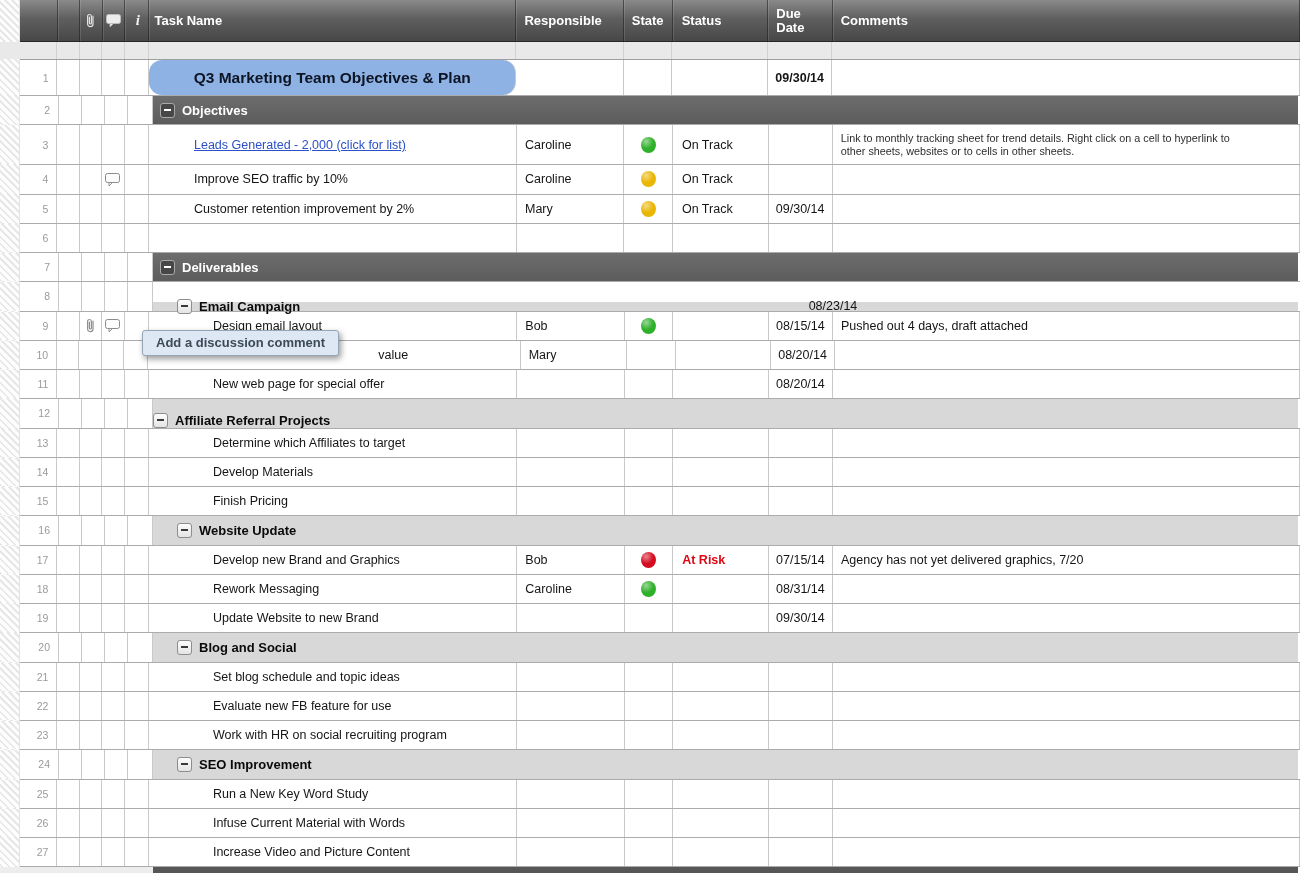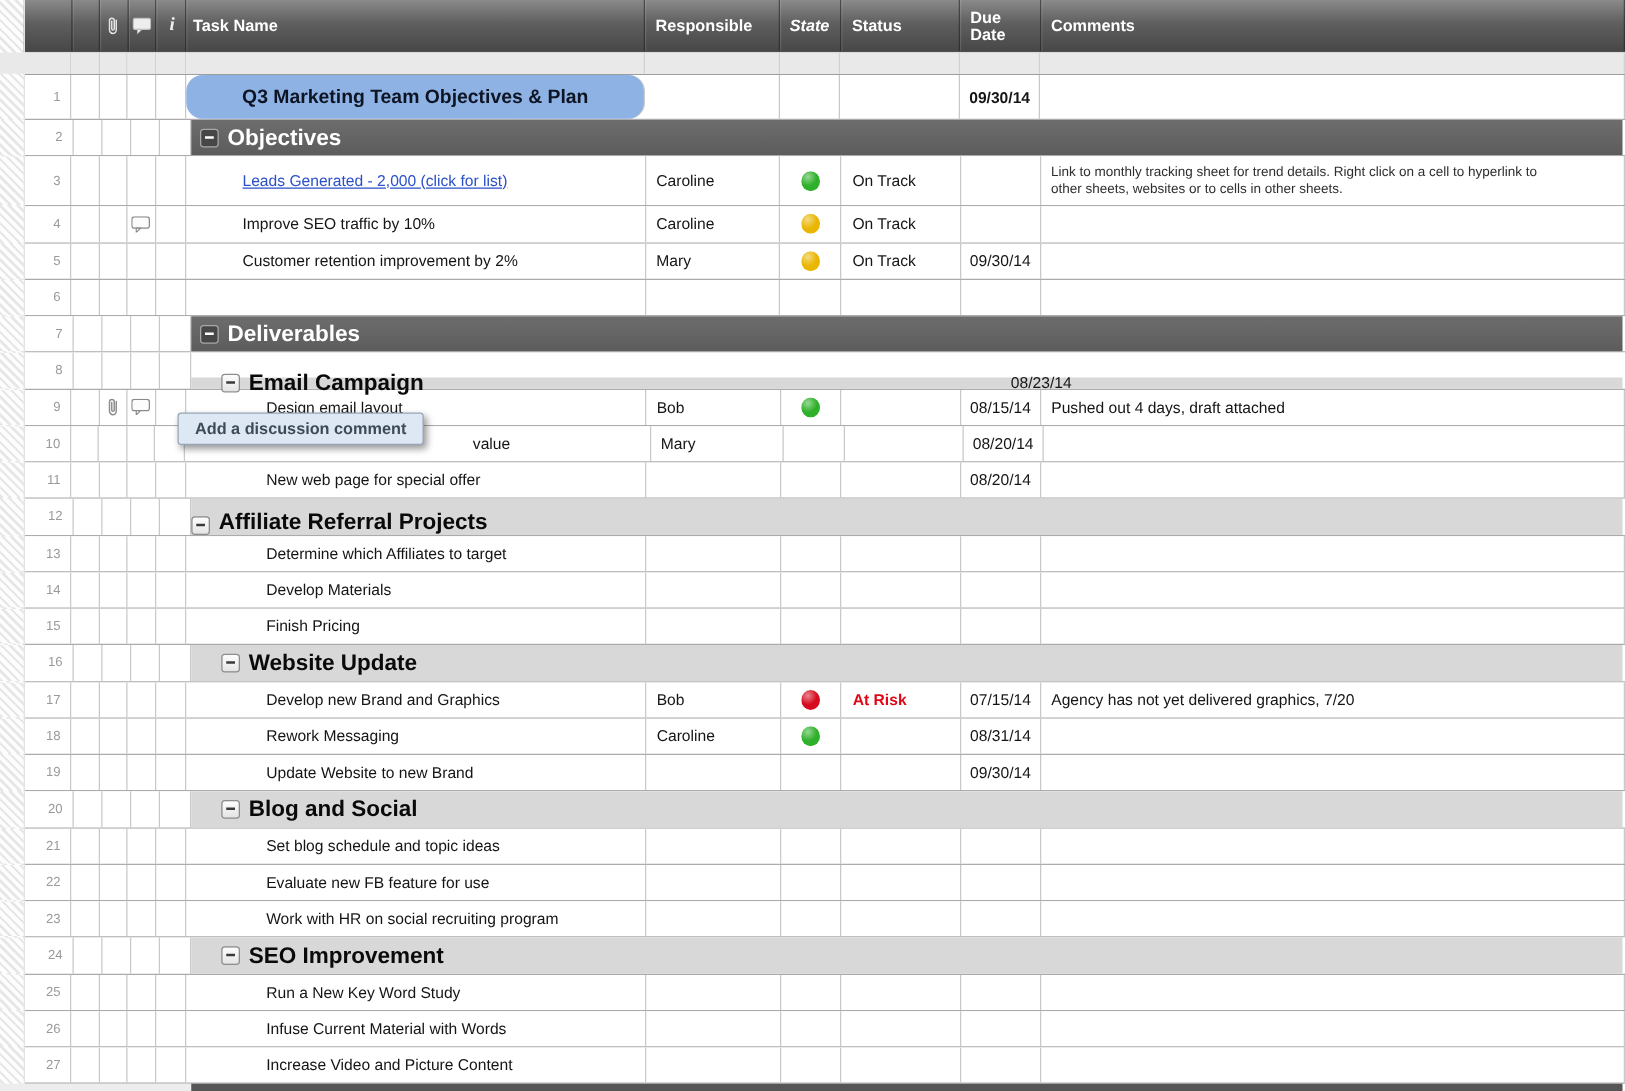--- a/index.html
+++ b/index.html
@@ -7,21 +7,21 @@
   .sheet{position:relative;width:1300px;height:873px;overflow:hidden;background:#fff;}
 
   
   .c-rownum{width:59px;}
   .c-blank{width:23px;}
   .c-attach{width:23px;}
   .c-comment{width:23px;}
   .c-info{width:25px;}
   .c-task{width:377px;}
   .c-resp{width:110px;}
-  .c-state{width:50px;font-style:italic;}
+  .c-state{width:50px;}
   .c-status{width:98px;}
   .c-due{width:66px;}
   .c-comments{width:480px;}
 
   
   .hrow{display:flex;height:42px;background:linear-gradient(#8a8a8a,#5f5f5f 45%,#474747);border-bottom:1px solid #262626;box-sizing:border-box;}
   .hcell{box-sizing:border-box;border-right:1px solid rgba(30,30,30,.55);box-shadow:inset 1px 0 0 rgba(255,255,255,.12);
          color:#fff;font-size:13px;font-weight:bold;display:flex;align-items:center;padding:0 0 0 8px;}
   .hcell.c-task{padding-left:5px;}
   .hcell .wraplbl{display:block;width:50px;line-height:14px;}
@@ -51,21 +51,21 @@
   .comment-txt.small{font-size:10.8px;line-height:13px;color:#2e2e2e;white-space:normal;width:400px;}
   .status-txt.risk{font-weight:bold;}
   .date-txt.bold{font-weight:bold;}
 
   .ball{width:15px;height:16px;border-radius:50%;margin:0 auto;}
 
   
   .band{position:relative;width:1145px;box-sizing:border-box;display:flex;align-items:center;}
   .band.dark{background:linear-gradient(#6d6d6d,#5c5c5c);}
   .band.light{background:#d8d8d8;}
-  .band .lbl{font-size:18px;font-weight:bold;white-space:nowrap;}
+  .band .lbl{font-size:13px;font-weight:bold;white-space:nowrap;}
   .band.dark .lbl{color:#fff;}
   .band.light .lbl{color:#0a0a0a;}
   .band .due-on-band{position:absolute;left:639px;width:82px;text-align:center;font-size:12.5px;color:#151515;}
 
   .minus{display:inline-block;width:13px;height:13px;border-radius:3px;position:relative;margin-right:7px;flex:none;}
   .minus::after{content:'';position:absolute;left:3px;right:3px;top:5.5px;height:2px;}
   .minus.dark{background:#474747;border:1px solid #a9a9a9;}
   .minus.dark::after{background:#fff;}
   .minus.light{background:linear-gradient(#fdfdfd,#e4e4e4);border:1px solid #8d8d8d;}
   .minus.light::after{background:#3a3a3a;}

